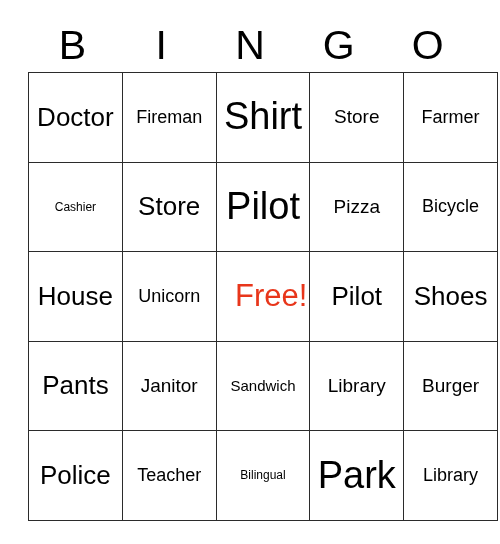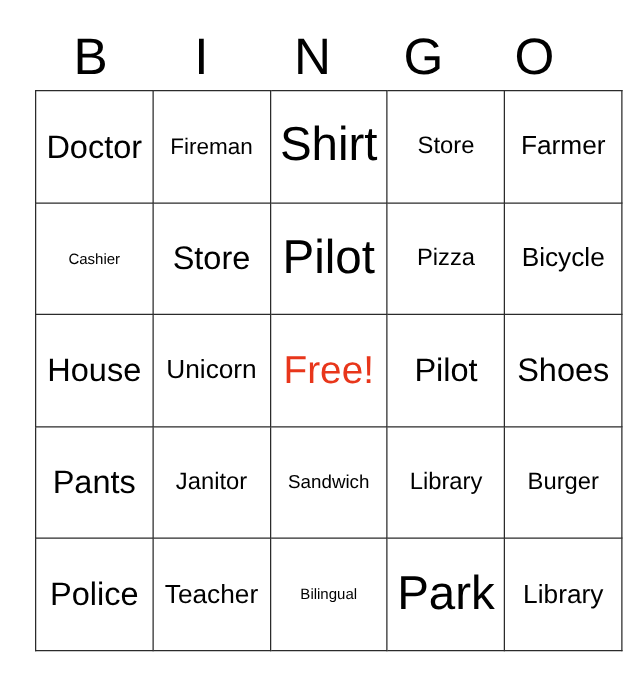--- a/index.html
+++ b/index.html
@@ -58,27 +58,27 @@
     display: block;
     color: #000000;
     line-height: 1.05;
     white-space: nowrap;
   }
 
   
   .fs-xs   { font-size: 15px; }
   .fs-s    { font-size: 12px; }
   .fs-sm   { font-size: 18px; }
-  .fs-m    { font-size: 21px; }
+  .fs-m    { font-size: 18px; }
   .fs-ml   { font-size: 19px; }
   .fs-l    { font-size: 26px; }
   .fs-xl   { font-size: 38px; }
   .fs-xxl  { font-size: 38px; }
 
-  .free-cell { font-size: 31px; }
+  .free-cell { font-size: 31px; text-align: right; }
 </style>
 </head>
 <body>
 
 <div id="card">
 
   <div id="header-row">
       <div class="header-letter">B</div>
       <div class="header-letter">I</div>
       <div class="header-letter">N</div>

